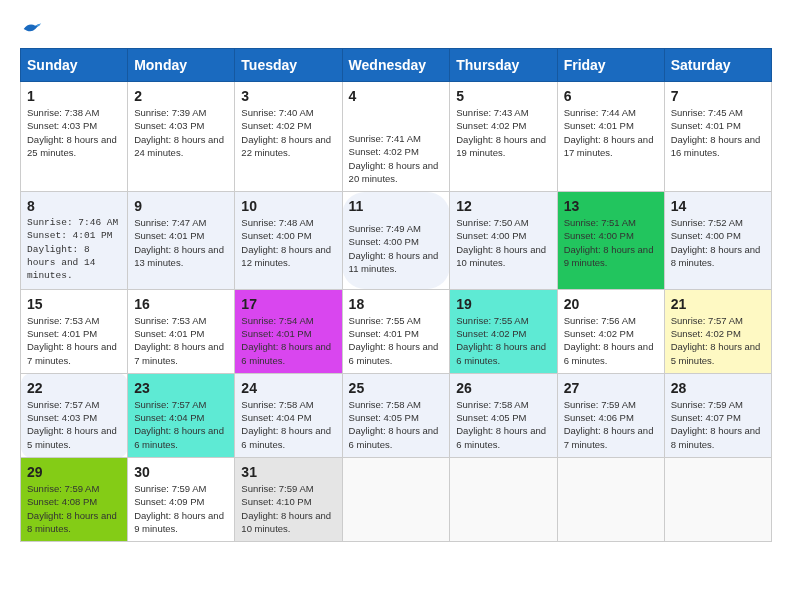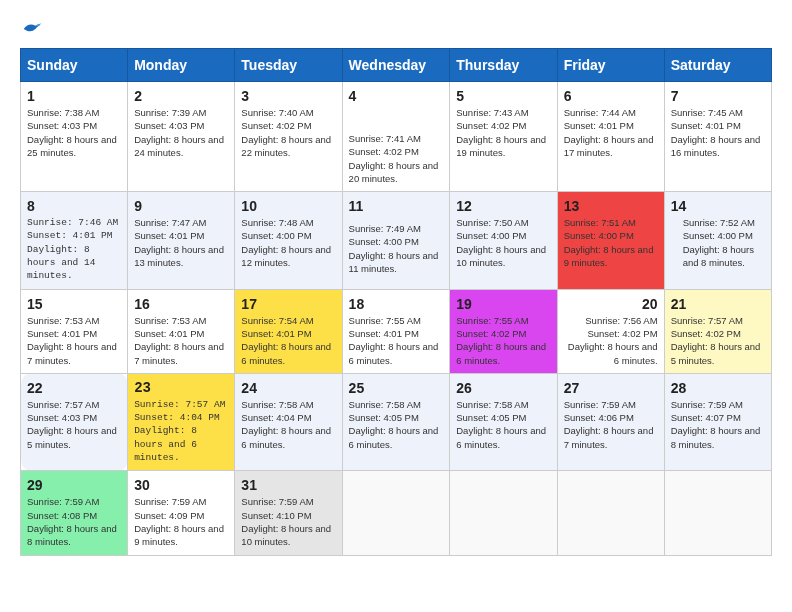--- a/index.html
+++ b/index.html
@@ -181,97 +181,97 @@
           <div class="day-info" style="white-space: pre-line;">Sunrise: 7:47 AM
 Sunset: 4:01 PM
 Daylight: 8 hours and 13 minutes.</div>
         </td>
         <td style="background: rgb(238, 242, 250);">
           <span class="day-num">10</span>
           <div class="day-info" style="white-space: pre-line;">Sunrise: 7:48 AM
 Sunset: 4:00 PM
 Daylight: 8 hours and 12 minutes.</div>
         </td>
-        <td style="background: rgb(238, 242, 250);">
+        <td style="background: rgb(238, 242, 250); border-radius: 23px;">
           <span class="day-num">11</span>
           <div class="day-info" style="white-space: pre-line; margin-top: 8px;">Sunrise: 7:49 AM
 Sunset: 4:00 PM
 Daylight: 8 hours and 11 minutes.</div>
         </td>
         <td style="background: rgb(238, 242, 250);">
           <span class="day-num">12</span>
           <div class="day-info" style="white-space: pre-line;">Sunrise: 7:50 AM
 Sunset: 4:00 PM
 Daylight: 8 hours and 10 minutes.</div>
         </td>
-        <td style="background: #ef4444;">
+        <td style="background: #22c55e;">
           <span class="day-num">13</span>
           <div class="day-info" style="white-space: pre-line;">Sunrise: 7:51 AM
 Sunset: 4:00 PM
 Daylight: 8 hours and 9 minutes.</div>
         </td>
         <td style="background: rgb(238, 242, 250);">
           <span class="day-num">14</span>
-          <div class="day-info" style="white-space: pre-line; margin-left: 12px;">Sunrise: 7:52 AM
+          <div class="day-info" style="white-space: pre-line;">Sunrise: 7:52 AM
 Sunset: 4:00 PM
 Daylight: 8 hours and 8 minutes.</div>
         </td>
       </tr>
       <tr>
         <td style="background: rgb(255, 255, 255);">
           <span class="day-num">15</span>
           <div class="day-info" style="white-space: pre-line;">Sunrise: 7:53 AM
 Sunset: 4:01 PM
 Daylight: 8 hours and 7 minutes.</div>
         </td>
         <td style="background: rgb(255, 255, 255);">
           <span class="day-num">16</span>
           <div class="day-info" style="white-space: pre-line;">Sunrise: 7:53 AM
 Sunset: 4:01 PM
 Daylight: 8 hours and 7 minutes.</div>
         </td>
-        <td style="background: #fde047;">
+        <td style="background: #d946ef;">
           <span class="day-num">17</span>
           <div class="day-info" style="white-space: pre-line;">Sunrise: 7:54 AM
 Sunset: 4:01 PM
 Daylight: 8 hours and 6 minutes.</div>
         </td>
         <td style="background: rgb(255, 255, 255);">
           <span class="day-num">18</span>
           <div class="day-info" style="white-space: pre-line;">Sunrise: 7:55 AM
 Sunset: 4:01 PM
 Daylight: 8 hours and 6 minutes.</div>
         </td>
-        <td style="background: #d946ef;">
+        <td style="background: #5eead4;">
           <span class="day-num">19</span>
           <div class="day-info" style="white-space: pre-line;">Sunrise: 7:55 AM
 Sunset: 4:02 PM
 Daylight: 8 hours and 6 minutes.</div>
         </td>
-        <td style="background: rgb(255, 255, 255); text-align: right;">
+        <td style="background: rgb(255, 255, 255);">
           <span class="day-num">20</span>
           <div class="day-info" style="white-space: pre-line;">Sunrise: 7:56 AM
 Sunset: 4:02 PM
 Daylight: 8 hours and 6 minutes.</div>
         </td>
         <td style="background: #fef9c3;">
           <span class="day-num">21</span>
           <div class="day-info" style="white-space: pre-line;">Sunrise: 7:57 AM
 Sunset: 4:02 PM
 Daylight: 8 hours and 5 minutes.</div>
         </td>
       </tr>
       <tr>
         <td style="background: rgb(238, 242, 250); border-radius: 11px;">
           <span class="day-num">22</span>
           <div class="day-info" style="white-space: pre-line;">Sunrise: 7:57 AM
 Sunset: 4:03 PM
 Daylight: 8 hours and 5 minutes.</div>
         </td>
-        <td style="background: #fde047; font-family: Liberation Mono, monospace;">
+        <td style="background: #5eead4;">
           <span class="day-num">23</span>
           <div class="day-info" style="white-space: pre-line;">Sunrise: 7:57 AM
 Sunset: 4:04 PM
 Daylight: 8 hours and 6 minutes.</div>
         </td>
         <td style="background: rgb(238, 242, 250);">
           <span class="day-num">24</span>
           <div class="day-info" style="white-space: pre-line;">Sunrise: 7:58 AM
 Sunset: 4:04 PM
 Daylight: 8 hours and 6 minutes.</div>
@@ -295,21 +295,21 @@
 Daylight: 8 hours and 7 minutes.</div>
         </td>
         <td style="background: rgb(238, 242, 250);">
           <span class="day-num">28</span>
           <div class="day-info" style="white-space: pre-line;">Sunrise: 7:59 AM
 Sunset: 4:07 PM
 Daylight: 8 hours and 8 minutes.</div>
         </td>
       </tr>
       <tr>
-        <td style="background: #86efac;">
+        <td style="background: #84cc16;">
           <span class="day-num">29</span>
           <div class="day-info" style="white-space: pre-line;">Sunrise: 7:59 AM
 Sunset: 4:08 PM
 Daylight: 8 hours and 8 minutes.</div>
         </td>
         <td style="background: rgb(255, 255, 255);">
           <span class="day-num">30</span>
           <div class="day-info" style="white-space: pre-line;">Sunrise: 7:59 AM
 Sunset: 4:09 PM
 Daylight: 8 hours and 9 minutes.</div>

